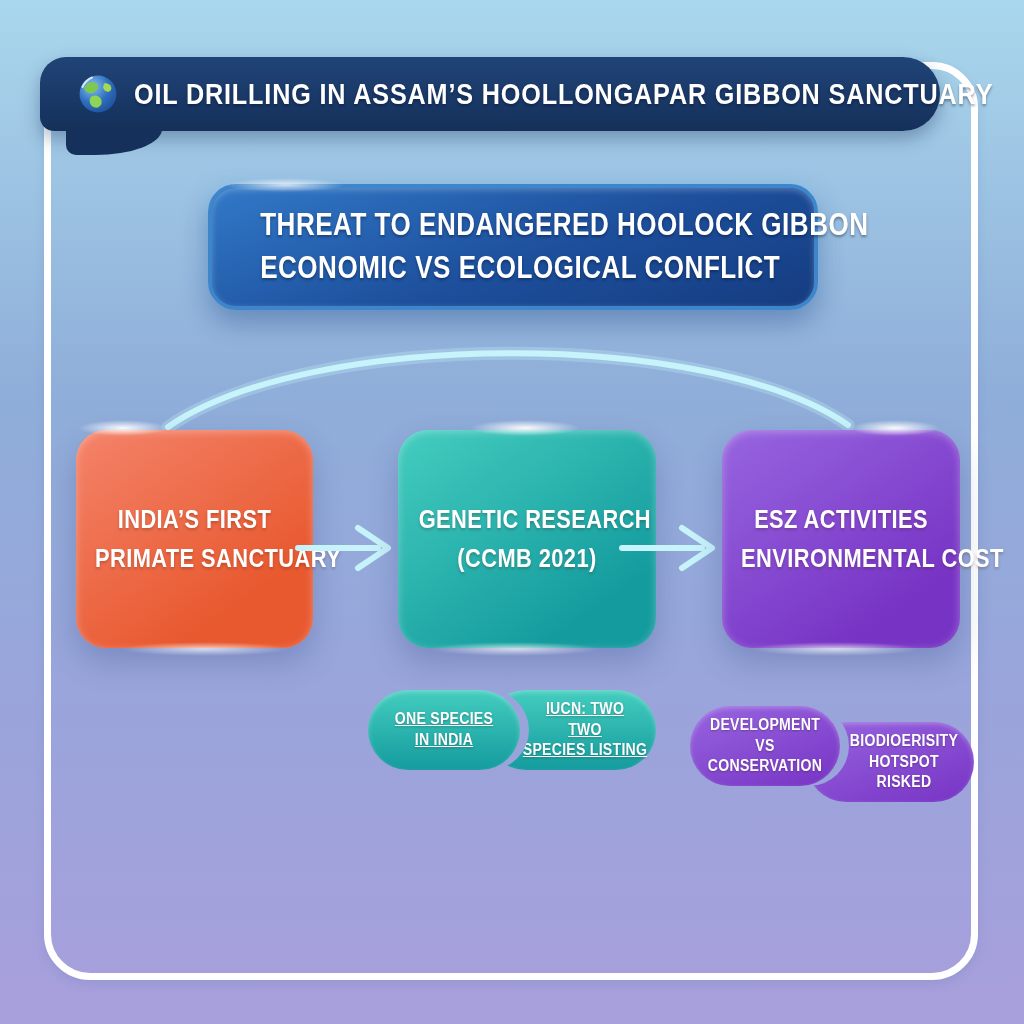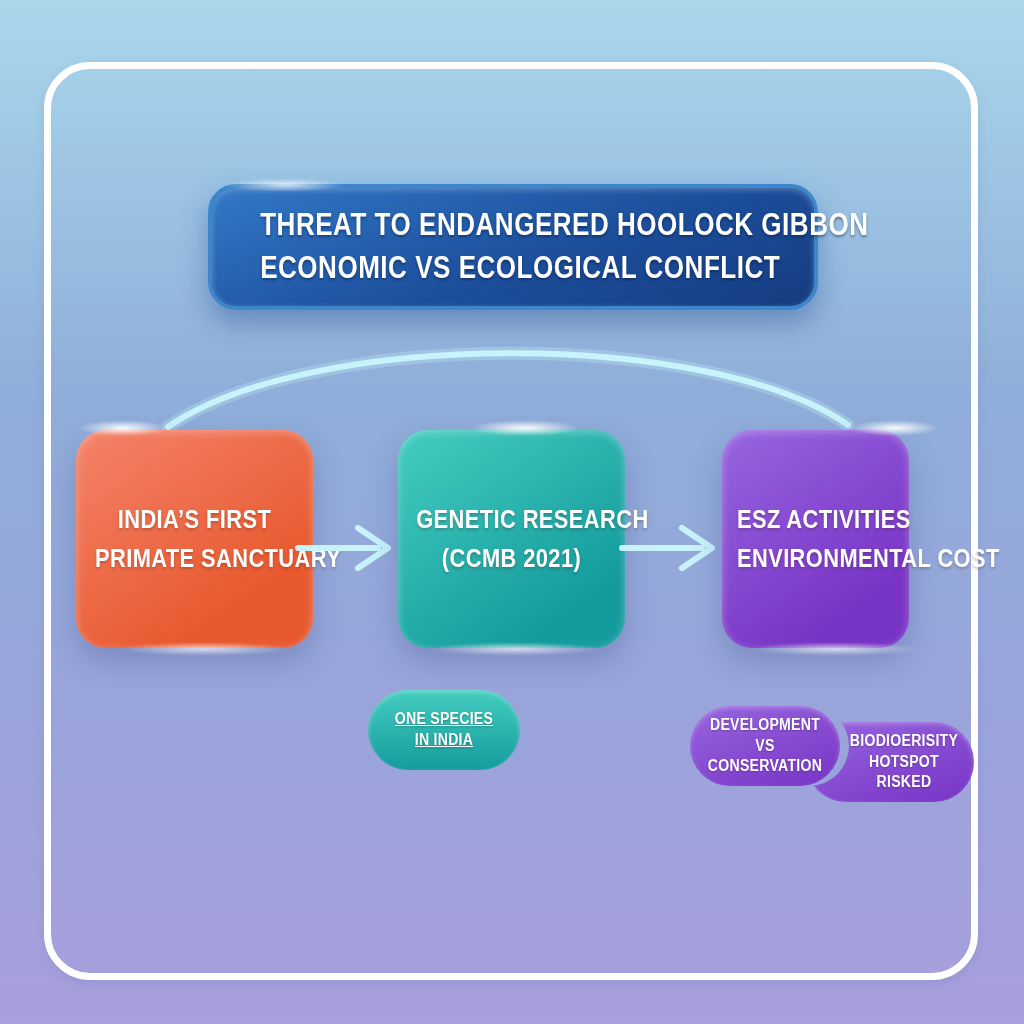--- a/index.html
+++ b/index.html
@@ -65,22 +65,22 @@
     position:absolute; top:430px; height:218px; z-index:2; border-radius:30px;
     display:flex; align-items:center; justify-content:center;
     box-shadow:0 14px 30px rgba(50,70,130,.28), inset 0 2px 8px rgba(255,255,255,.32);
   }
   .fbox .blabel{
     width:100%; text-align:center; font-size:26px; font-weight:bold;
     letter-spacing:.5px; line-height:1.5; transform:scaleX(.84);
     text-shadow:0 2px 3px rgba(60,25,10,.25); white-space:nowrap;
   }
   .fbox.orange{left:76px; width:237px; background:linear-gradient(145deg,var(--orange-light) 0%,var(--orange-dark) 75%);}
-  .fbox.teal{left:398px; width:227px; background:linear-gradient(145deg,var(--teal-light) 0%,var(--teal-dark) 80%);justify-content:center;}
-  .fbox.purple{left:722px; width:187px; background:linear-gradient(145deg,var(--purple-light) 0%,var(--purple-dark) 80%);}
+  .fbox.teal{left:398px; width:258px; background:linear-gradient(145deg,var(--teal-light) 0%,var(--teal-dark) 80%);justify-content:center;}
+  .fbox.purple{left:722px; width:238px; background:linear-gradient(145deg,var(--purple-light) 0%,var(--purple-dark) 80%);}
   
   .glint{
     position:absolute; pointer-events:none; z-index:4;
     background:radial-gradient(ellipse at center, rgba(255,255,255,.95) 0%, rgba(255,255,255,0) 70%);
   }
   
   .pair{position:absolute; top:690px; display:flex; align-items:center; z-index:2;}
   .pill{
     height:80px; border-radius:40px;
     display:flex; align-items:center; justify-content:center;
@@ -100,20 +100,37 @@
   .pair2{left:368px;text-decoration:underline;} .pair2 .first{width:152px;} .pair2 .second{width:170px;}
   .pair3{left:690px;} .pair3 .first{width:150px;} .pair3 .second{width:168px;margin-top:32px;}
 </style>
 </head>
 <body>
 
 <div style="position:absolute;inset:0;">
 
   <div class="frame"></div>
 
+  <header class="topbar">
+    <svg class="globe" viewBox="0 0 40 40" aria-hidden="true">
+      <defs>
+        <radialGradient id="gsea" cx="35%" cy="30%" r="80%">
+          <stop offset="0%" stop-color="#86c2ee"></stop>
+          <stop offset="55%" stop-color="#2f6fc0"></stop>
+          <stop offset="100%" stop-color="#1d4e96"></stop>
+        </radialGradient>
+      </defs>
+      <circle cx="20" cy="20" r="18.5" fill="url(#gsea)"></circle>
+      <path d="M6 14 Q10 7 16 8.5 Q22 10 19.5 15 Q16 20 11 19 Q7 18 6 14 Z" fill="#7ec84e"></path>
+      <path d="M14 22 Q20 20 23 25 Q25.5 30 20 33.5 Q14 34.5 12 29 Q10.8 24 14 22 Z" fill="#8ed455"></path>
+      <path d="M26 9.5 Q31 8.5 33.2 13 Q34 17 30 18 Q26 17 25 13.5 Z" fill="#a5d94e"></path>
+      <path d="M4.5 13 A18.5 18.5 0 0 1 14 3.5" stroke="rgba(255,255,255,.75)" stroke-width="2" fill="none" stroke-linecap="round"></path>
+    </svg>
+    <h1>OIL DRILLING IN ASSAM’S HOOLLONGAPAR GIBBON SANCTUARY</h1>
+  </header>
 
   <section class="banner">
     <div class="bline">THREAT TO ENDANGERED HOOLOCK GIBBON</div>
     <div class="bline">ECONOMIC VS ECOLOGICAL CONFLICT</div>
   </section>
 
   <svg class="arc" width="740" height="105" viewBox="0 0 740 105">
     <path d="M28 92 C 170 -6, 570 -6, 708 90" fill="none" stroke="var(--accent-cyan)" stroke-width="13" stroke-linecap="round" opacity="0.28"></path>
     <path d="M28 92 C 170 -6, 570 -6, 708 90" fill="none" stroke="var(--accent-cyan)" stroke-width="6" stroke-linecap="round"></path>
   </svg>
@@ -158,20 +175,27 @@
   <div class="glint" style="left:225px;top:178px;width:120px;height:14px;opacity:.8;"></div>
 
 
   <div class="pair pair2 teal">
     <div class="pill first">
       <div class="ptext">
         <div>ONE SPECIES</div>
         <div>IN INDIA</div>
       </div>
     </div>
+    <div class="pill second">
+      <div class="ptext">
+        <div>IUCN: TWO</div>
+        <div>TWO</div>
+        <div>SPECIES LISTING</div>
+      </div>
+    </div>
   </div>
 
   <div class="pair pair3 purple">
     <div class="pill first">
       <div class="ptext">
         <div>DEVELOPMENT</div>
         <div>VS</div>
         <div>CONSERVATION</div>
       </div>
     </div>

